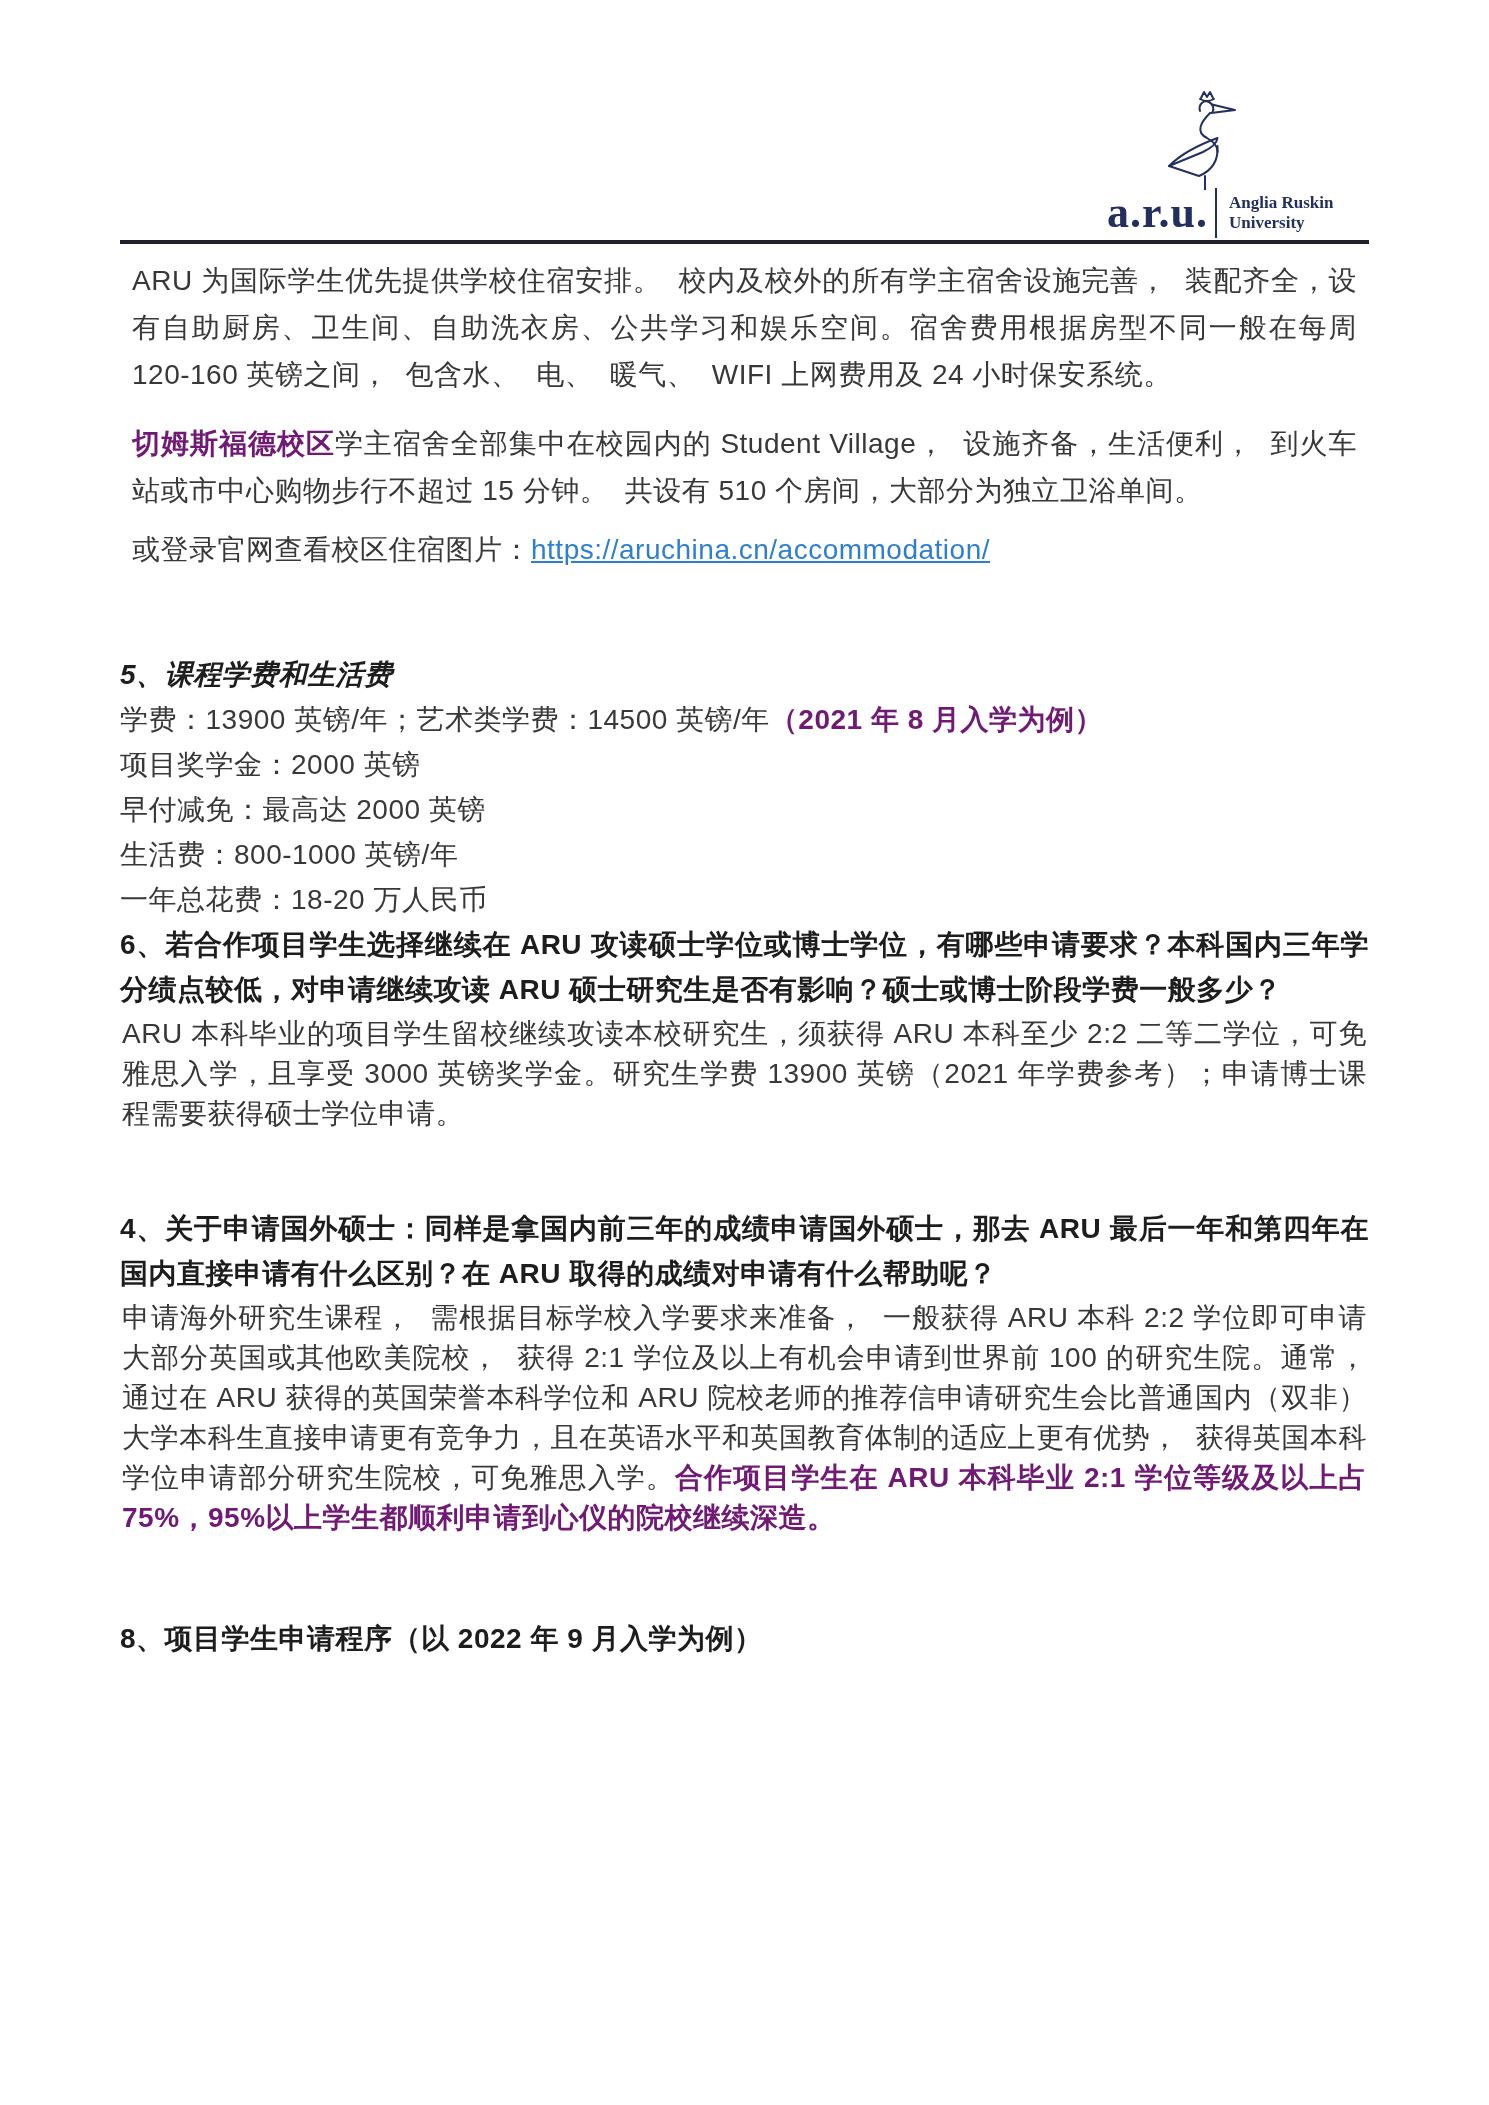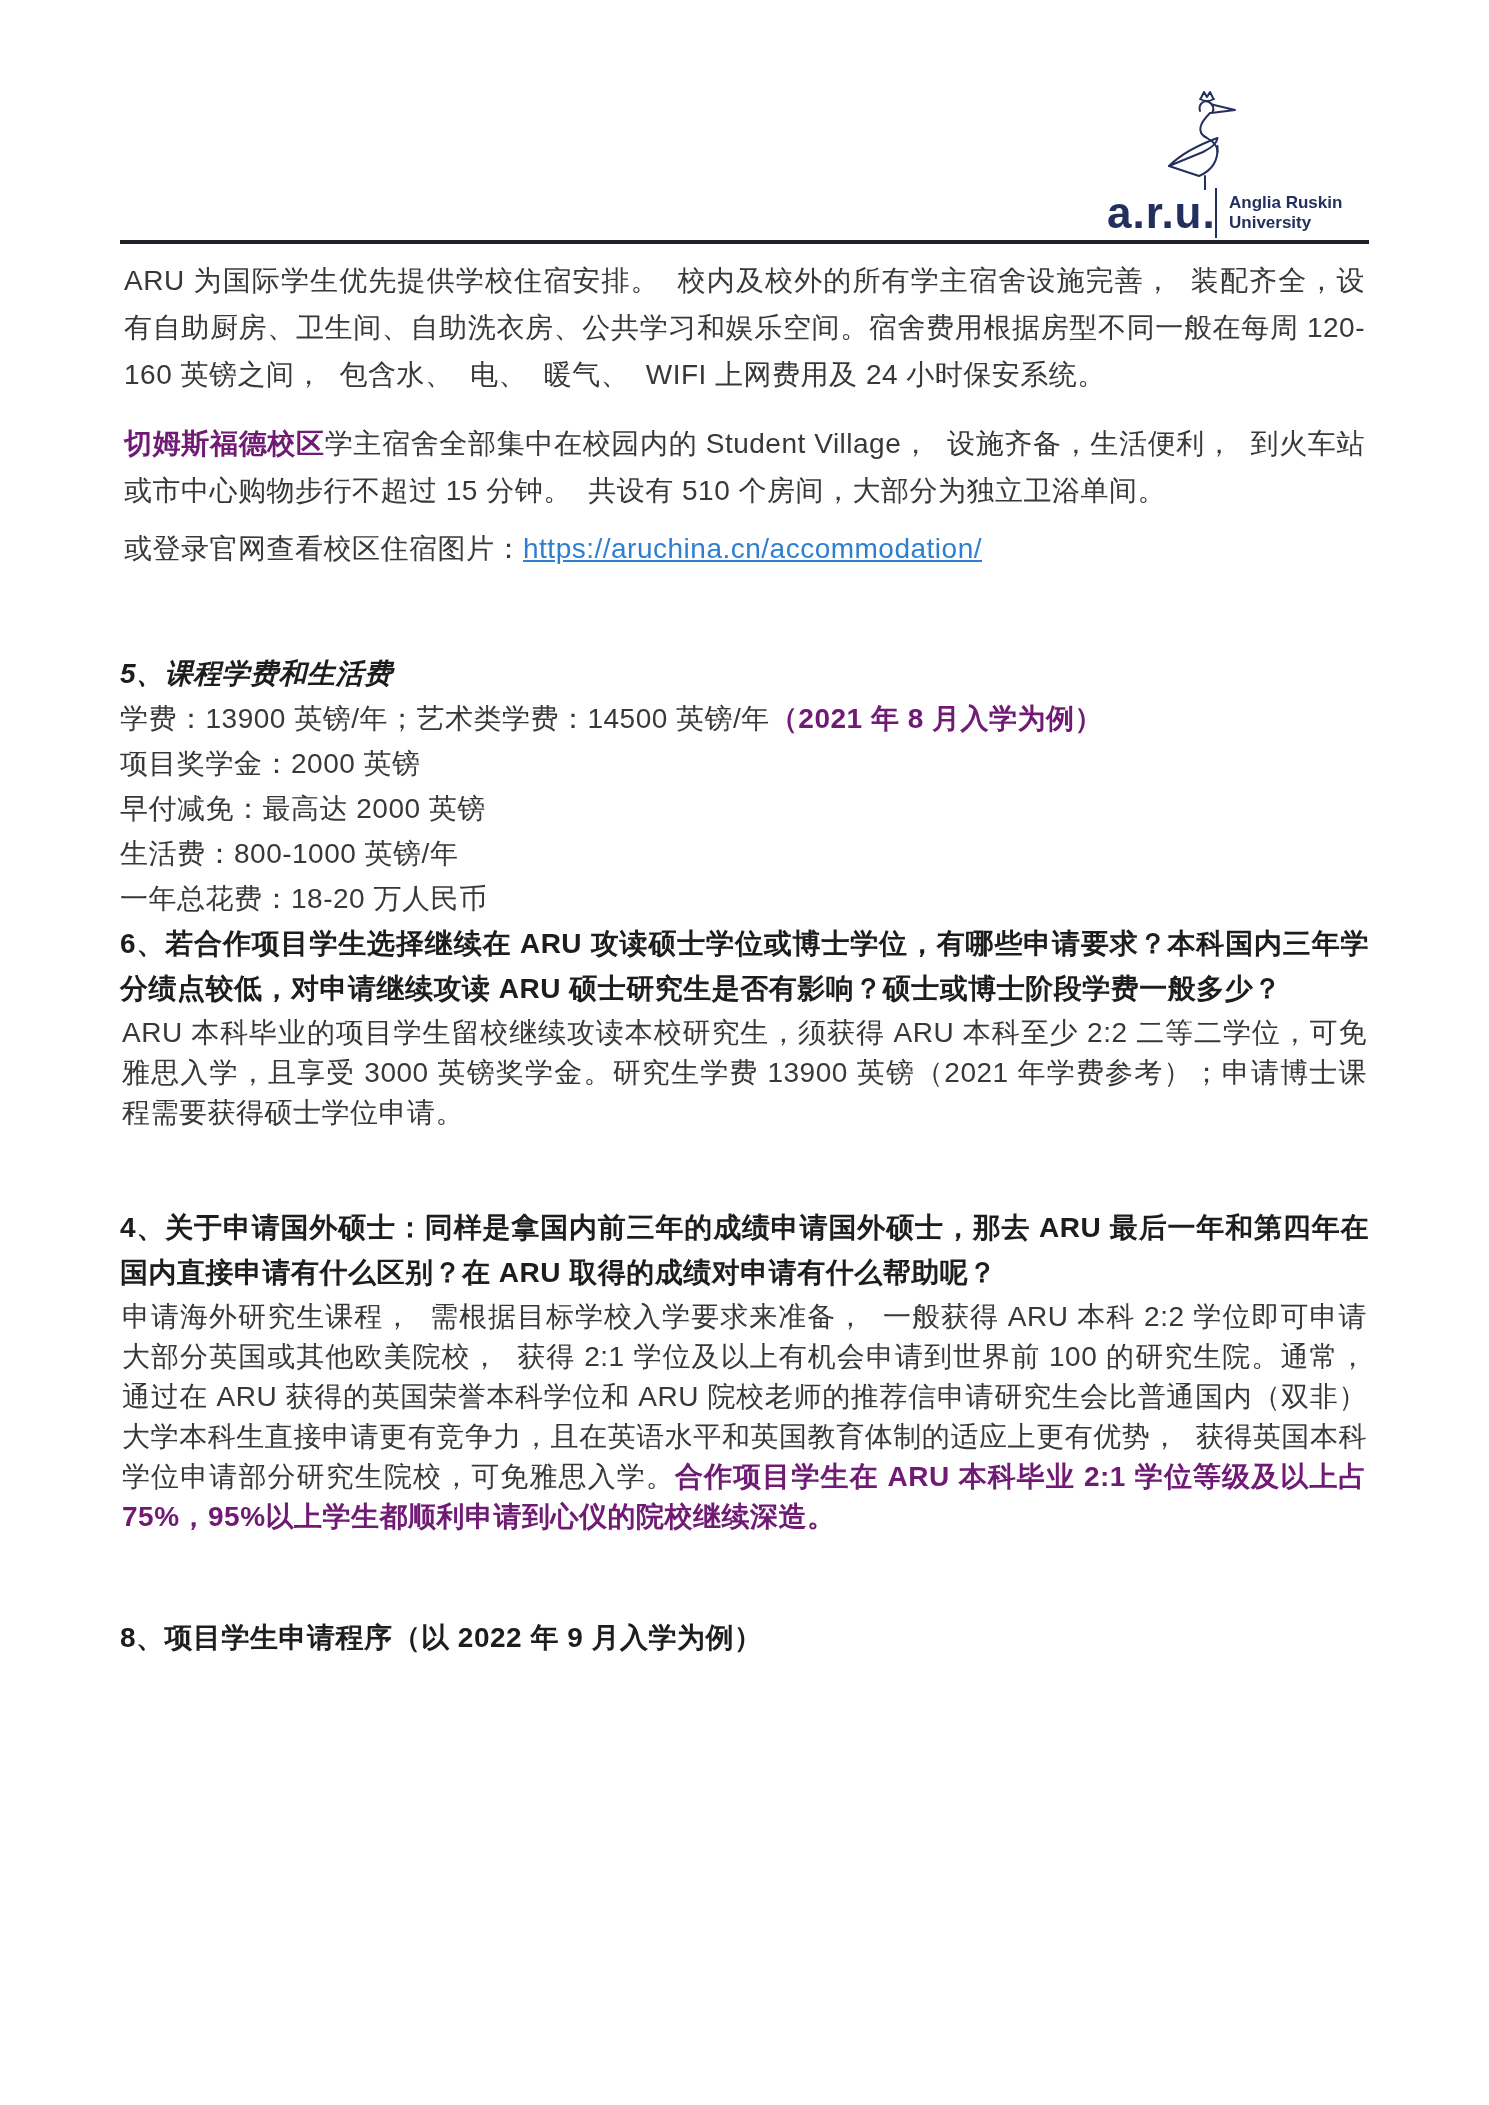--- a/index.html
+++ b/index.html
@@ -7,37 +7,38 @@
     width:1489px;height:2105px;background:#ffffff;
     font-family:"Liberation Sans","DejaVu Sans",sans-serif;
     color:#383838;overflow:hidden;
   }
   .page{box-sizing:border-box;width:1489px;height:2105px;padding:0 120px;}
   
   .header{
     display:flex;justify-content:flex-end;
     padding-top:92px;height:148px;
     border-bottom:4px solid #20202a;
+    font-family:Liberation Serif, serif;
   }
   .logo{position:relative;width:262px;height:148px;}
   .heron-svg{position:absolute;left:50px;top:-2px;}
   .logo-bottom{
     position:absolute;bottom:2px;left:0;right:0;
     display:flex;align-items:center;
   }
   .logo-acronym{
     font-size:44px;font-weight:bold;letter-spacing:1px;
     color:#232f5e;width:106px;line-height:44px;
   }
   .logo-divider{width:2px;height:50px;background:#232f5e;margin:0 12px 0 2px;}
   .logo-name{font-size:17px;line-height:20px;font-weight:bold;color:#232f5e;}
   
   .body-par{
     font-size:28px;line-height:47px;letter-spacing:0.5px;
-    text-align:justify;white-space:pre-wrap;margin:4px;
+    text-align:justify;white-space:pre-wrap;margin:12px;
   }
   .intro{margin-top:13px;}
   .chelmsford{margin-top:22px;}
   .photos{margin-top:11px;text-align:left;}
   .link{color:#2e7fd1;text-decoration:underline;cursor:pointer;}
   .bold-run{font-weight:bold;color:#701a75;}
   .section-heading{
     font-size:28px;line-height:45px;font-weight:bold;color:#1d1d1d;
     letter-spacing:0.5px;margin:0;text-align:justify;white-space:pre-wrap;
   }

